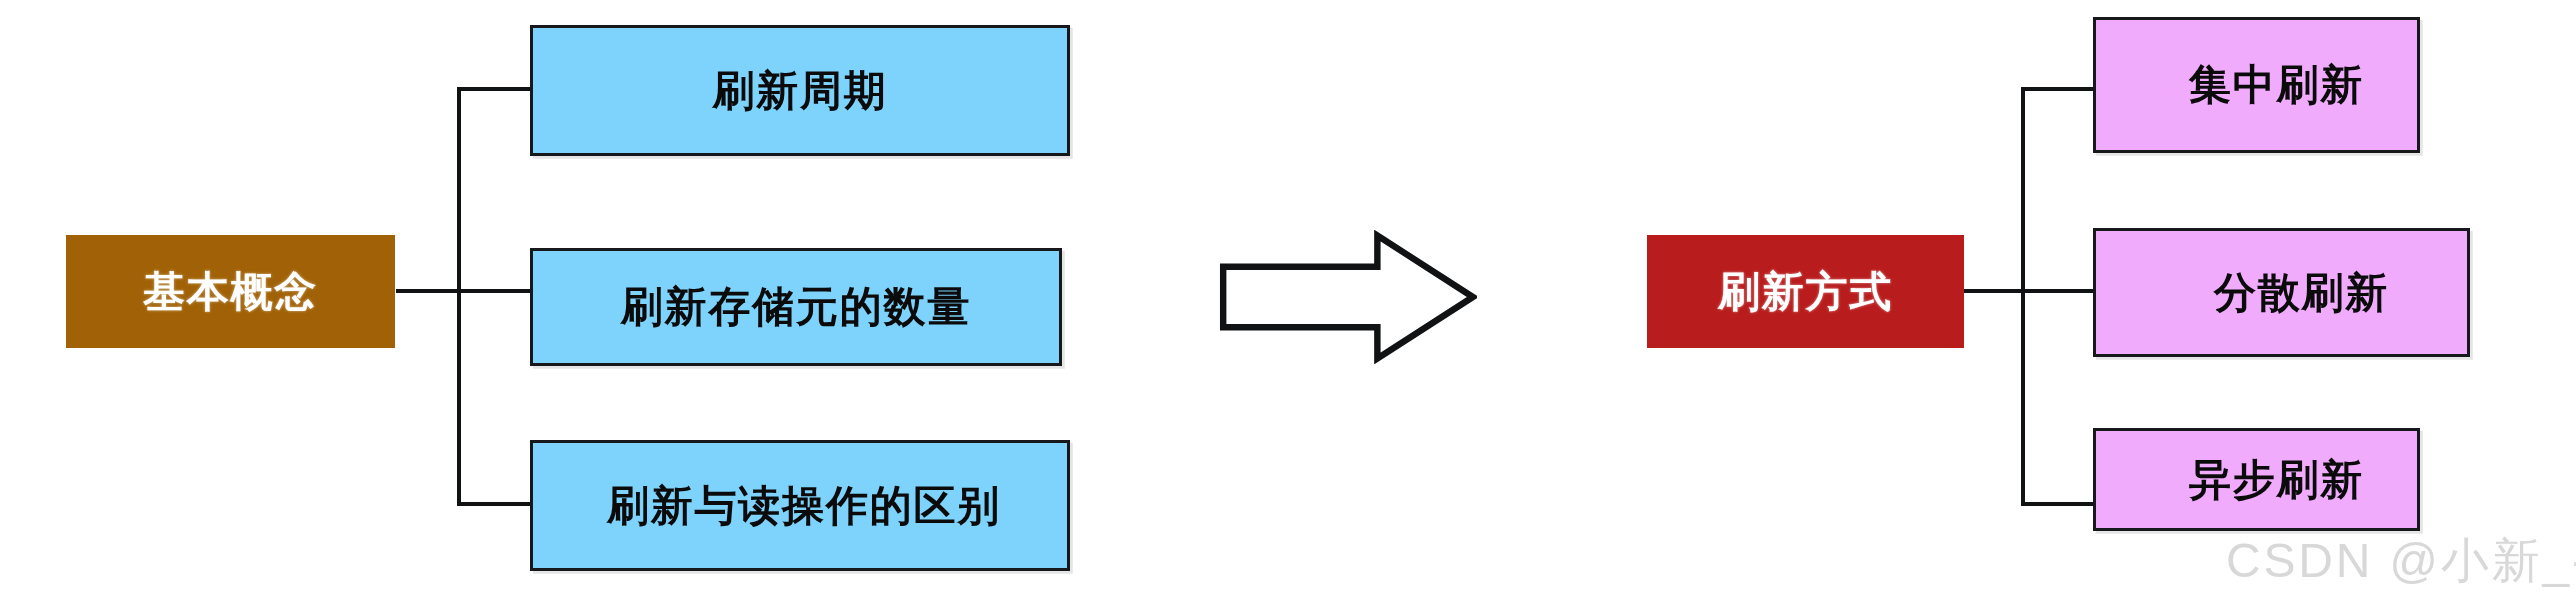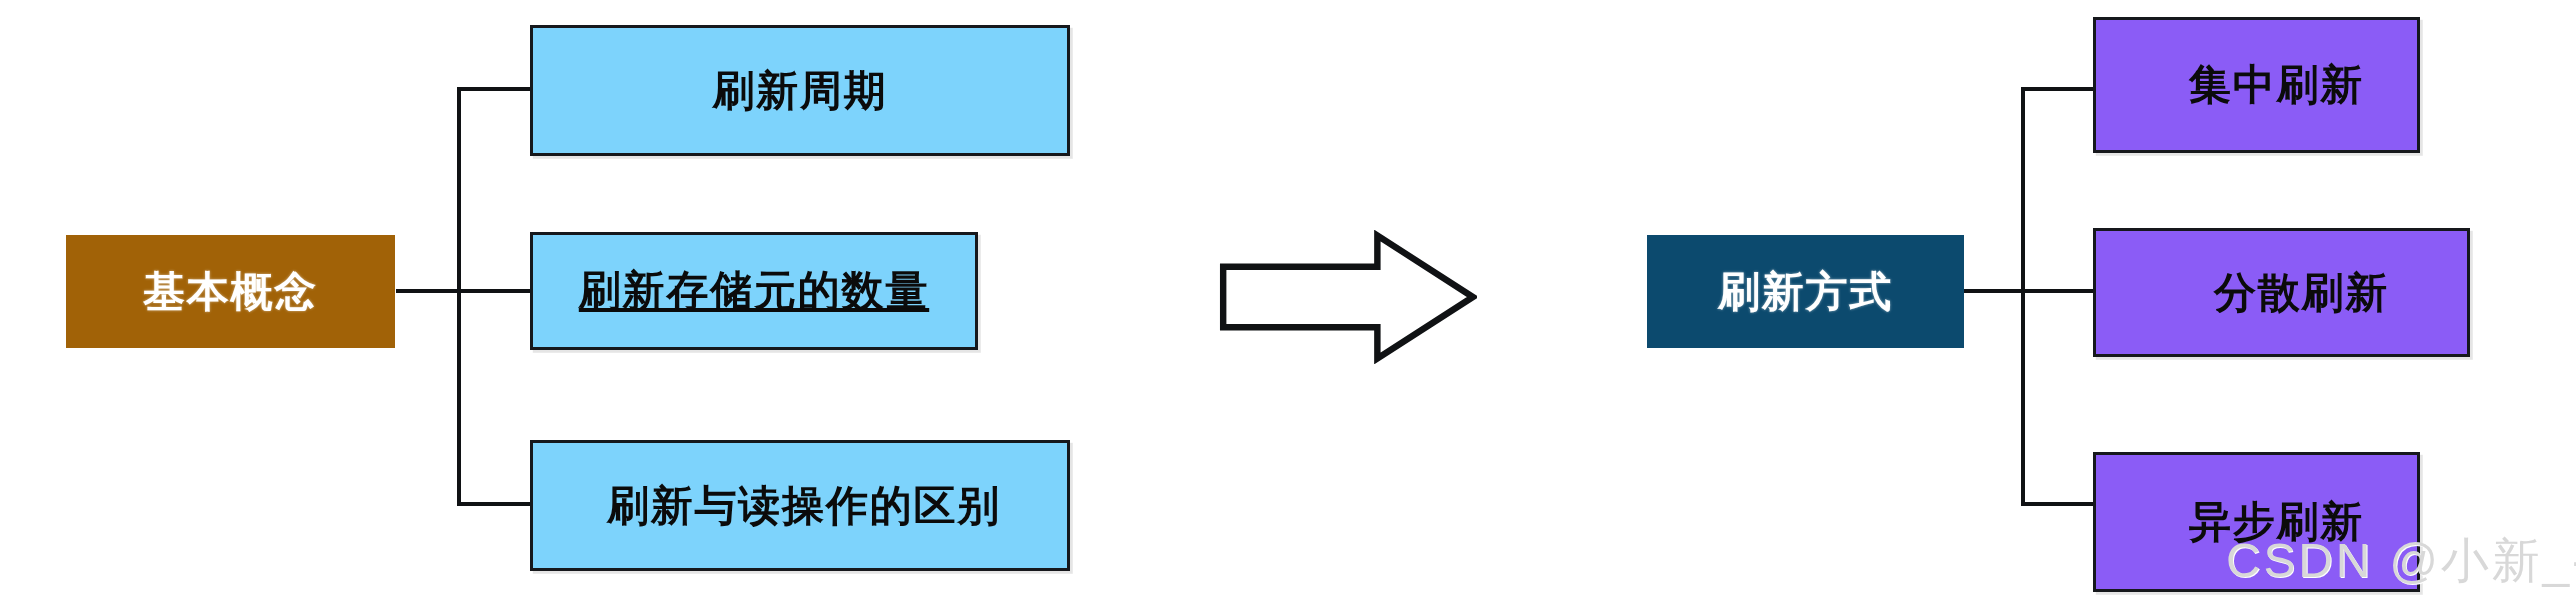--- a/index.html
+++ b/index.html
@@ -31,31 +31,31 @@
   }
 
   
   .node.root {
     border: none;
     color: #ffffff;
     font-weight: bold;
     text-shadow: 0 0 2.8px rgba(255,255,255,0.55);
   }
   .node.root.blue  { background: #a16207; }
-  .node.root.green { background: #0c4a6e; }
+  .node.root.green { background: #b91c1c; }
 
   
   .node.leaf {
     border: 3.7px solid #16181c;
     color: #0b0b0b;
     font-weight: bold;
     box-shadow: 2.8px 2.8px 0 rgba(0,0,0,0.10);
   }
   .node.leaf.lightblue { background: #7dd3fc; }
-  .node.leaf.mint      { background: #8b5cf6; padding-left: 40px; }
+  .node.leaf.mint      { background: #f0abfc; padding-left: 40px; }
 
   
   .line {
     position: absolute;
     background: #101214;
   }
   .line.h { height: 3.7px; }
   .line.v { width: 3.7px; }
 
   
@@ -87,21 +87,21 @@
   <div class="line v" style="left:457px; top:87px; height:419px;"></div>
 
   <div class="line h" style="left:457px; top:87px; width:75px;"></div>
 
   <div class="line h" style="left:457px; top:289px; width:75px;"></div>
 
   <div class="line h" style="left:457px; top:502px; width:75px;"></div>
 
   <div class="node leaf lightblue" style="left:530px; top:25px; width:540px; height:131px; font-size:42px;">刷新周期</div>
 
-  <div class="node leaf lightblue" style="left:530px; top:232px; width:448px; height:118px; font-size:42px;text-decoration:underline;">刷新存储元的数量</div>
+  <div class="node leaf lightblue" style="left:530px; top:248px; width:532px; height:118px; font-size:42px;">刷新存储元的数量</div>
 
   <div class="node leaf lightblue" style="left:530px; top:440px; width:540px; height:131px; font-size:42px;padding-left:8px;">刷新与读操作的区别</div>
 
   <div class="arrow-wrap" style="left:1219px; top:230px;">
     <svg width="258" height="134" viewBox="0 0 280 146" aria-hidden="true">
       <polygon points="4,40 172,40 172,6 276,73 172,140 172,106 4,106" fill="#ffffff" stroke="#101214" stroke-width="7" stroke-linejoin="miter"></polygon>
     </svg>
   </div>
 
   <div class="node root green" style="left:1647px; top:235px; width:317px; height:113px; font-size:42px;">刷新方式</div>
@@ -109,18 +109,18 @@
   <div class="line h" style="left:1964px; top:289px; width:61px;"></div>
   <div class="line v" style="left:2021px; top:87px; height:419px;"></div>
   <div class="line h" style="left:2021px; top:87px; width:75px;"></div>
   <div class="line h" style="left:2021px; top:289px; width:75px;"></div>
   <div class="line h" style="left:2021px; top:502px; width:75px;"></div>
 
   <div class="node leaf mint" style="left:2093px; top:16.6px; width:327px; height:136px; font-size:42px;">集中刷新</div>
 
   <div class="node leaf mint" style="left:2093px; top:228px; width:377px; height:129px; font-size:42px;">分散刷新</div>
 
-  <div class="node leaf mint" style="left:2093px; top:452px; width:327px; height:140px; font-size:42px;">异步刷新</div>
+  <div class="node leaf mint" style="left:2093px; top:428px; width:327px; height:103px; font-size:42px;">异步刷新</div>
 
   <div class="watermark" style="left:2226px; top:529px;">CSDN @小新_-</div>
 
 </div>
 
 
 </body></html>

